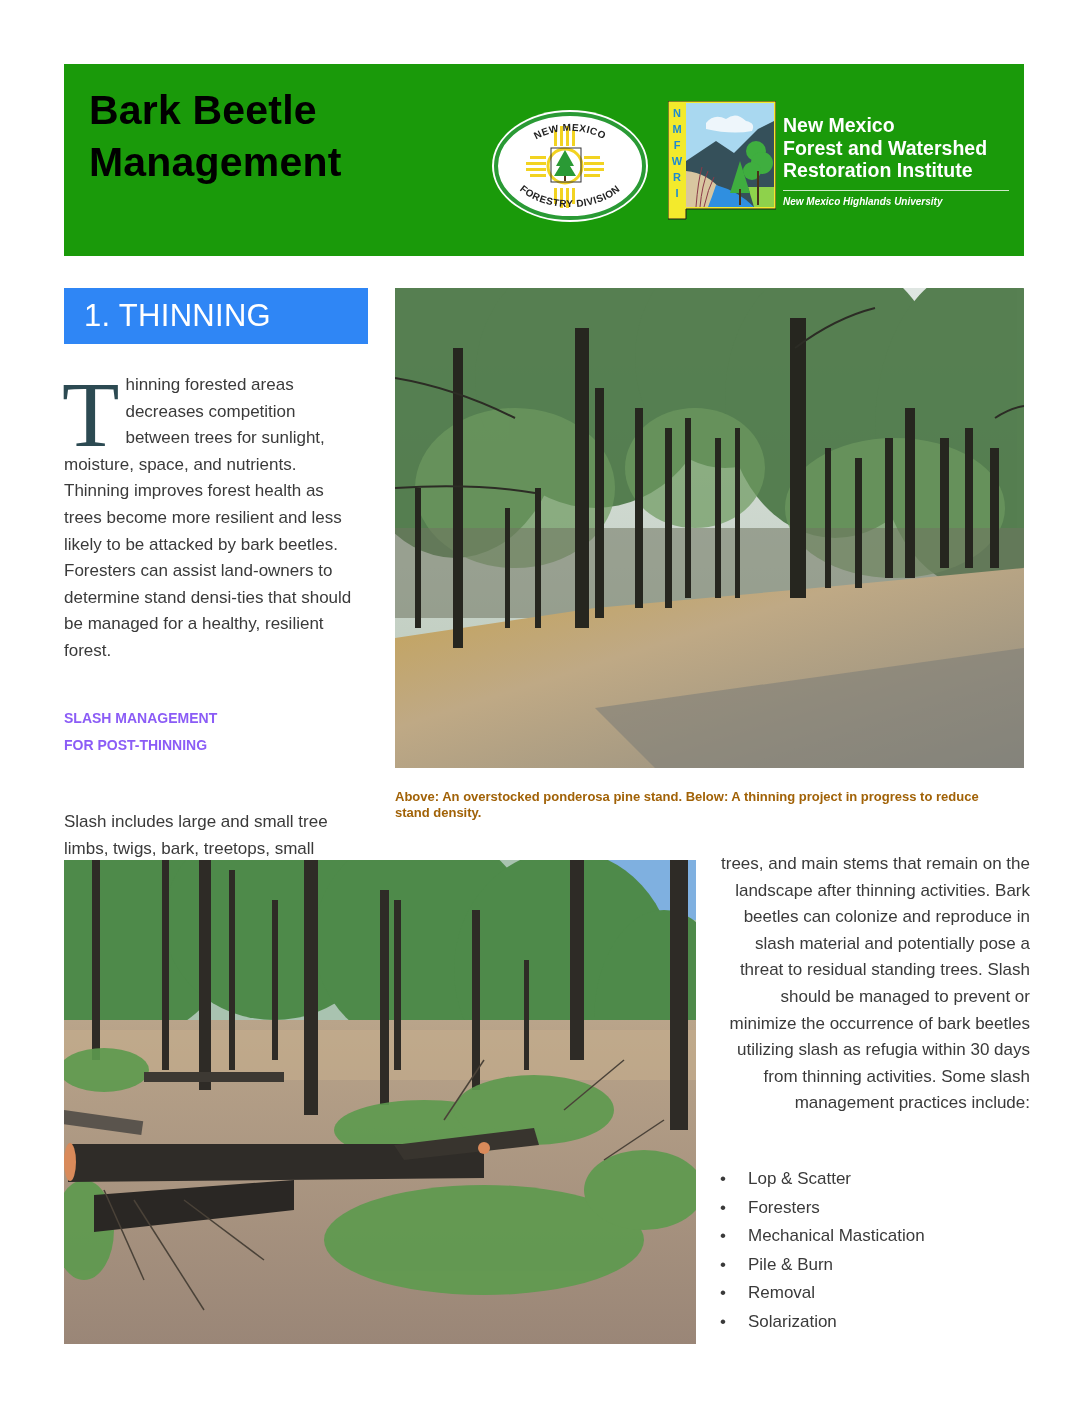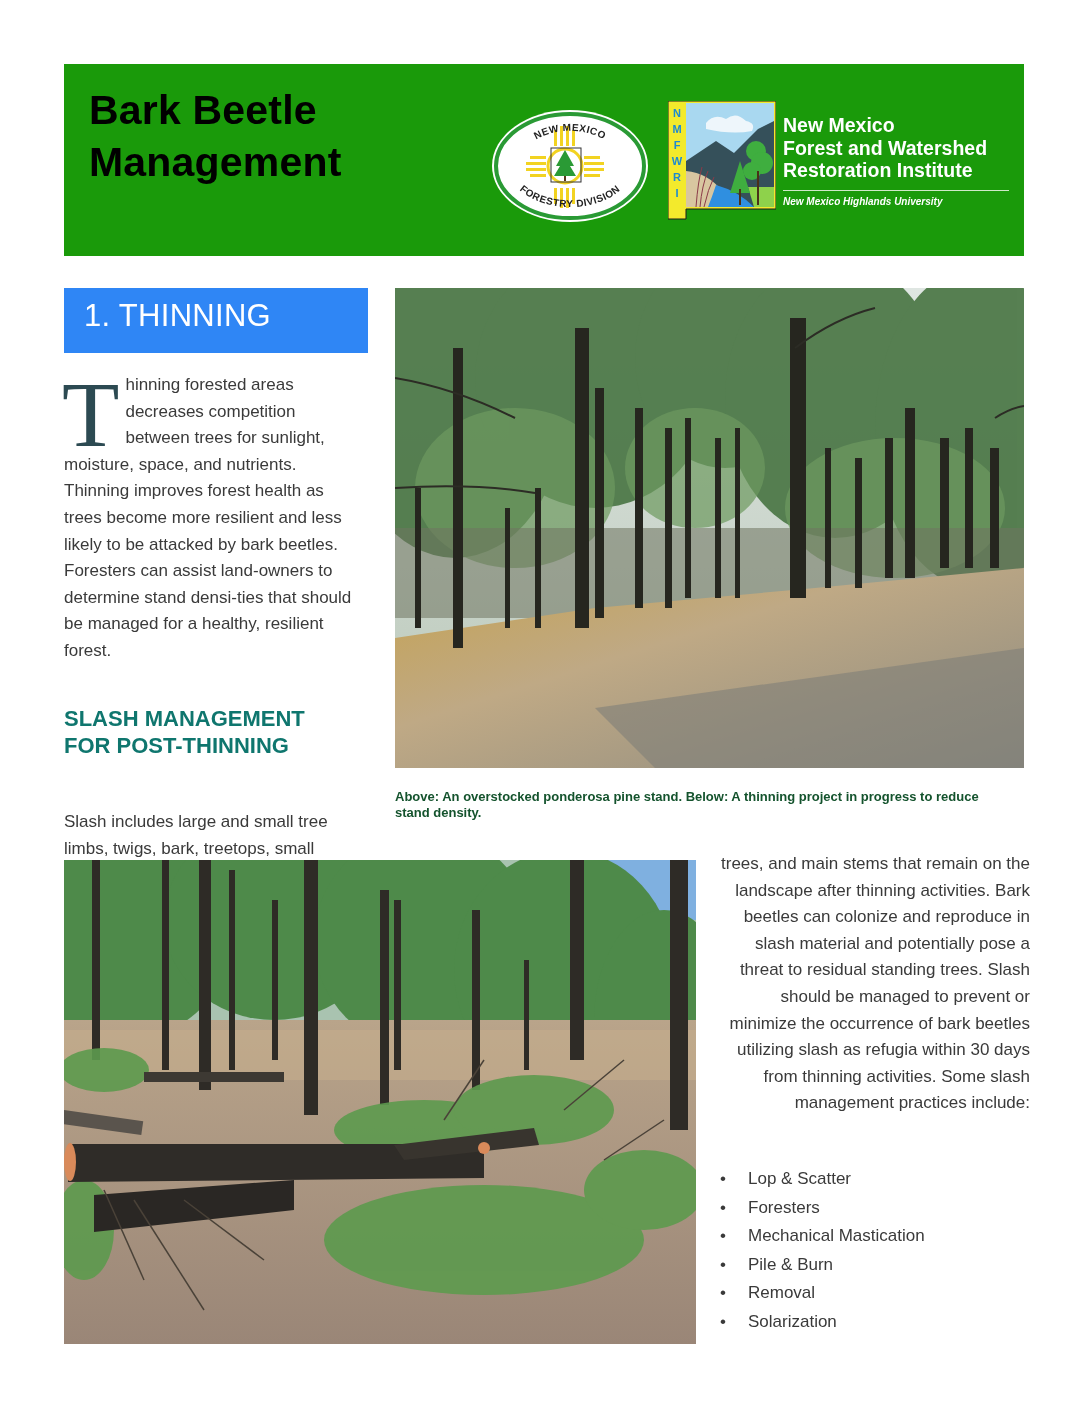--- a/index.html
+++ b/index.html
@@ -31,21 +31,21 @@
   .nmfwri-rule {
     position: absolute; left: 719px; top: 126px; width: 226px; height: 1px; background: #cfe9c8;
   }
   .nmfwri-uni {
     position: absolute; left: 719px; top: 132px; color: #ffffff;
     font-size: 10px; font-style: italic; font-weight: bold;
   }
 
   
   .section-bar {
-    position: absolute; left: 64px; top: 288px; width: 304px; height: 65px;
+    position: absolute; left: 64px; top: 288px; width: 304px; height: 56px;
     background: #2f86f5;
   }
   .section-bar-label {
     position: absolute; left: 20px; top: 9px; color: #ffffff;
     font-size: 31px; line-height: 38px; font-weight: normal; letter-spacing: 0.3px;
   }
 
   
   .body-text {
     font-size: 17px; line-height: 26.6px; color: #3a3a3a;
@@ -54,39 +54,39 @@
     position: absolute; left: 64px; top: 372px; width: 300px;
   }
   .dropcap {
     float: left; font-family: "Liberation Serif", "DejaVu Serif", serif;
     font-size: 94px; line-height: 72px; height: 72px; color: #2c4a52;
     margin: 6px 6px 0 -2px; font-weight: normal;
   }
 
   .sub-heading {
     position: absolute; left: 64px; top: 705px; width: 300px;
-    color: #0f766e; font-weight: bold; font-size: 22px; line-height: 27px;
+    color: #8b5cf6; font-weight: bold; font-size: 14px; line-height: 27px;
   }
   .sub-heading span { display: block; }
 
   .slash-intro {
     position: absolute; left: 64px; top: 769px; width: 300px; margin-top: 40px;
   }
 
   
   .photo {
     position: absolute; overflow: hidden;
   }
   .photo-top { left: 395px; top: 288px; width: 629px; height: 480px; }
   .photo-bottom { left: 64px; top: 860px; width: 632px; height: 484px; }
   .photo svg { display: block; width: 100%; height: 100%; }
 
   .caption {
     position: absolute; left: 395px; top: 789px; width: 620px;
-    font-size: 13px; line-height: 16px; font-weight: bold; color: #14532d;
+    font-size: 13px; line-height: 16px; font-weight: bold; color: #a16207;
   }
 
   .slash-cont {
     position: absolute; left: 720px; top: 851px; width: 310px; text-align: right;
   }
 
   .practices {
     position: absolute; left: 720px; top: 1165px; width: 300px; list-style: none;
   }
   .practices li {

